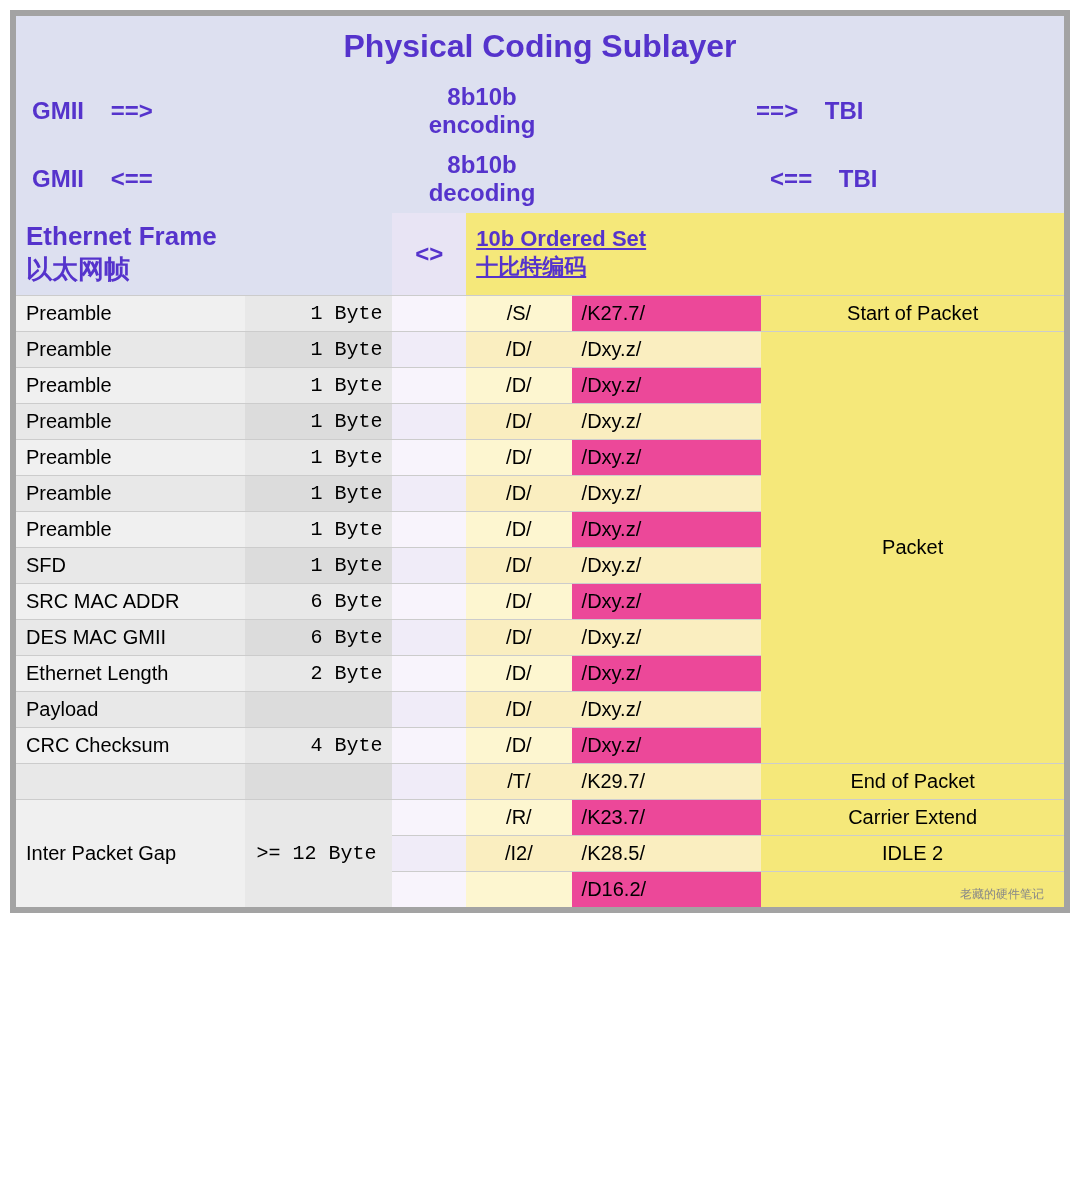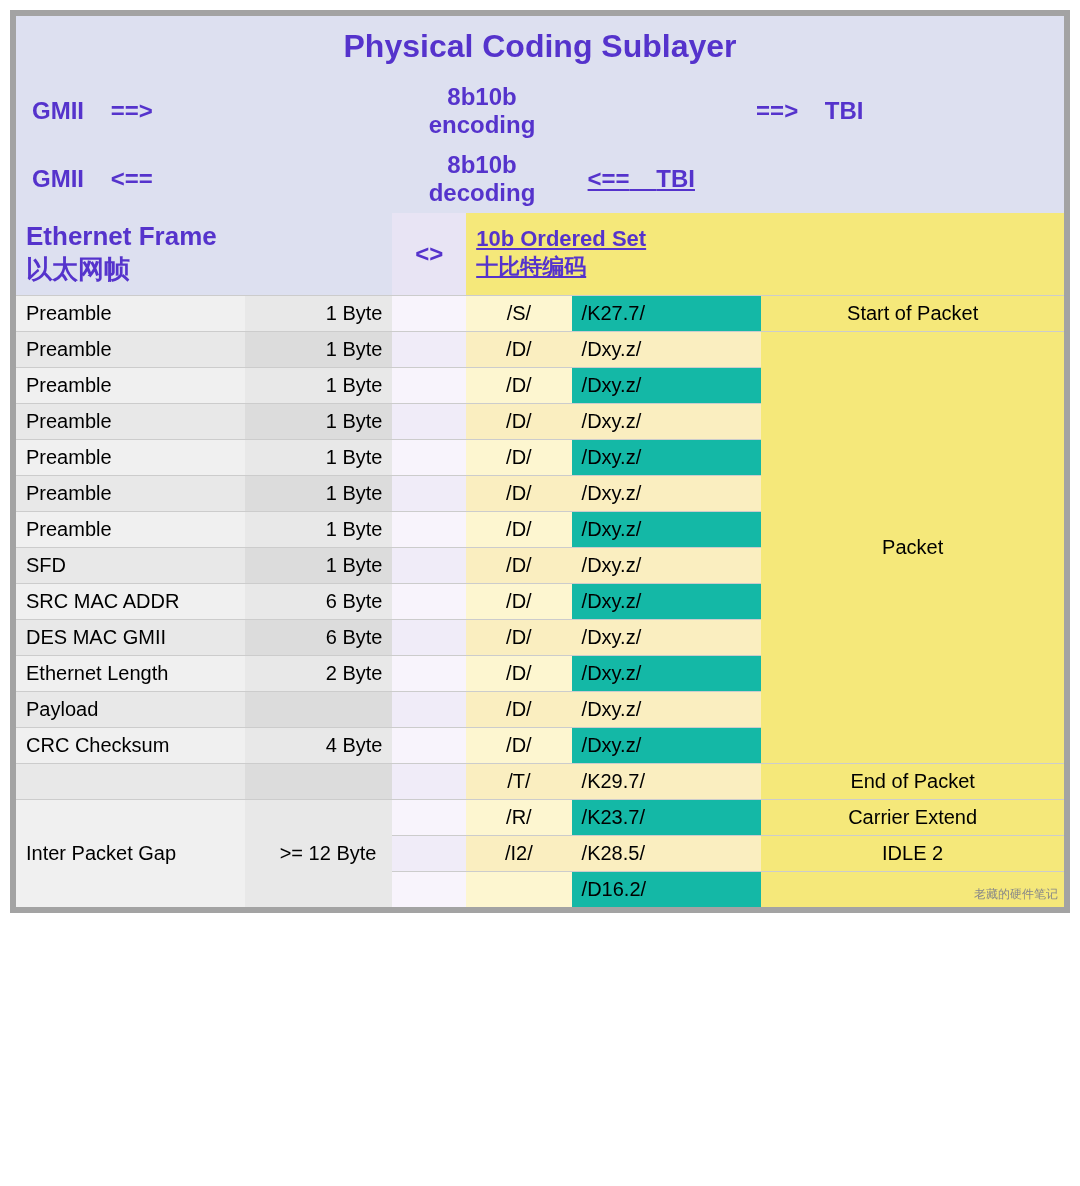--- a/index.html
+++ b/index.html
@@ -72,33 +72,34 @@
     }
     .col-eth-name {
       background: #f0f0f0;
       width: 22%;
     }
     .col-eth-size {
       background: #e8e8e8;
       text-align: right;
       width: 14%;
       padding-right: 16px;
+      font-family: Liberation Mono, monospace;
     }
     .col-arrow {
       background: #f8f4fc;
       text-align: center;
       width: 7%;
     }
     .col-10b-code {
       background: #fdf6d0;
       width: 10%;
       text-align: center;
     }
     .col-10b-name {
-      background: #14b8a6;
+      background: #ec4899;
       width: 18%;
       text-align: left;
       padding-left: 4px;
     }
     .col-10b-desc {
       background: #f5e87a;
       width: 29%;
       text-align: center;
       font-size: 20px;
     }
@@ -140,21 +141,21 @@
       </td>
     </tr>
 
     <tr class="gmii-row">
       <td colspan="2">
         <span>GMII</span>
         &nbsp;&nbsp;
         <span>&lt;==</span>
       </td>
       <td colspan="2" style="text-align:center;">8b10b decoding</td>
-      <td colspan="2" style="text-align:left; padding-right:4px;text-decoration:underline;">
+      <td colspan="2" style="text-align:center; padding-right:4px;">
         <span>&lt;==</span>
         &nbsp;&nbsp;
         <span>TBI</span>
       </td>
     </tr>
 
     <tr class="header-row">
       <td colspan="2" class="header-eth">
         <div>Ethernet Frame</div>
         <div>以太网帧</div>
@@ -295,18 +296,18 @@
       <td class="col-10b-code">/I2/</td>
       <td class="col-10b-name">/K28.5/</td>
       <td class="col-10b-desc">IDLE 2</td>
     </tr>
 
     <tr class="data-row">
       <td class="col-arrow"></td>
       <td class="col-10b-code"></td>
       <td class="col-10b-name">/D16.2/</td>
       <td class="col-10b-desc" style="position:relative;">
-        <span style="position:absolute;bottom:4px;right:6px;font-size:12px;color:#888;">老藏的硬件笔记</span>
+        <span style="position:absolute;bottom:4px;right:20px;font-size:12px;color:#888;">老藏的硬件笔记</span>
       </td>
     </tr>
   </tbody>
     </table>
 </div>
 
 </body></html>

